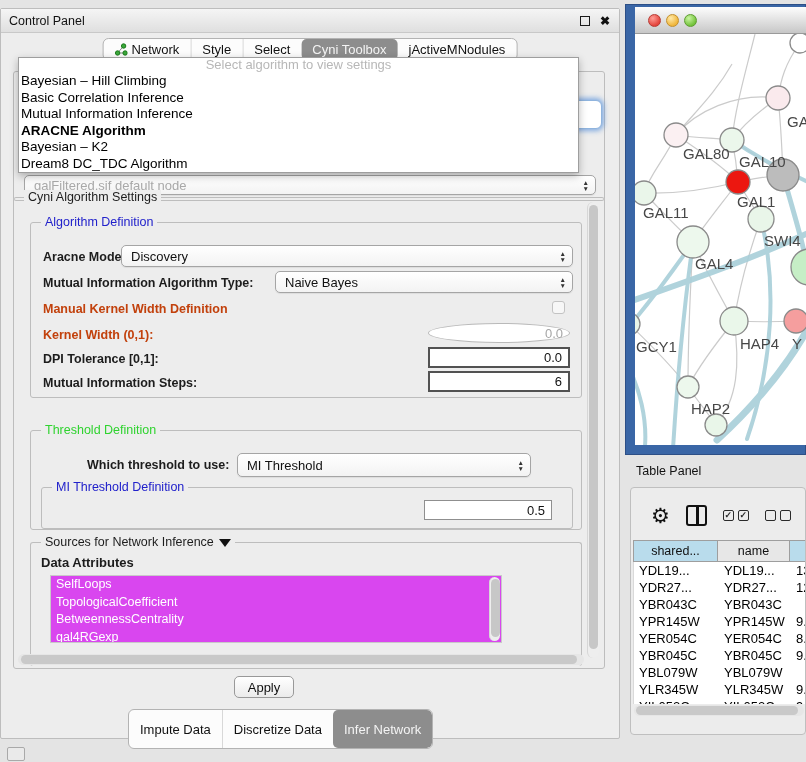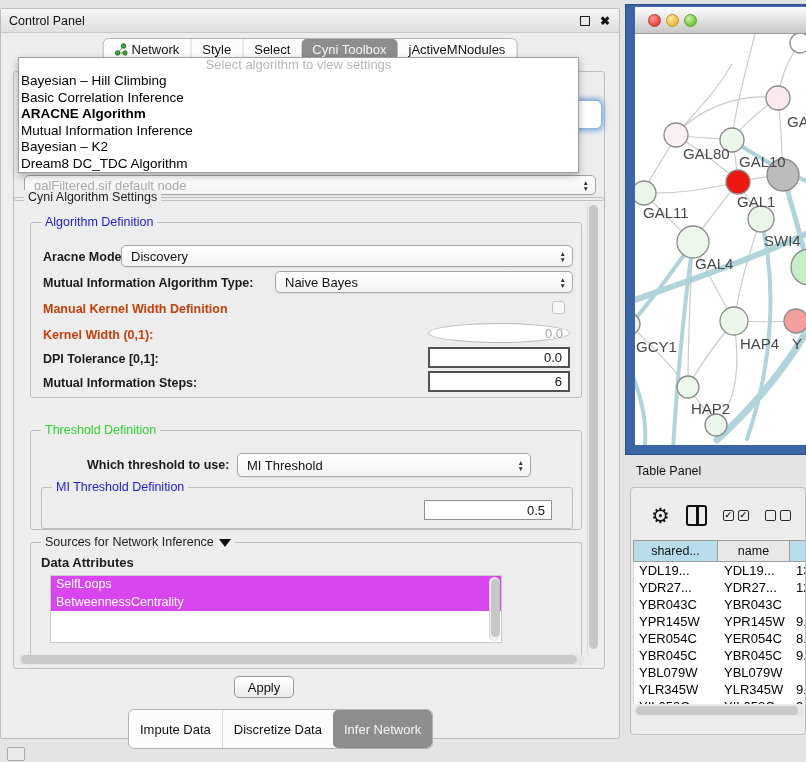--- a/index.html
+++ b/index.html
@@ -171,22 +171,22 @@
     <div class="abs combo ghost" style="left:10px; top:103px; width:572px; height:20px;">
       <span>galFiltered.sif default node</span>
       <span class="arrows"></span>
     </div>
   </div>
 
   <div class="abs popup">
     <div class="popup-placeholder">Select algorithm to view settings</div>
     <div class="popup-item">Bayesian – Hill Climbing</div>
     <div class="popup-item">Basic Correlation Inference</div>
+    <div class="popup-item">Mutual Information Inference</div>
     <div class="popup-item bold">ARACNE Algorithm</div>
-    <div class="popup-item">Mutual Information Inference</div>
     <div class="popup-item">Bayesian – K2</div>
     <div class="popup-item">Dream8 DC_TDC Algorithm</div>
   </div>
 
   <div class="abs grp" style="left:12px; top:188px; width:592px; height:472px;">
     <span class="gtitle">Cyni Algorithm Settings</span>
 
     <div class="abs vtrack" style="left:573px; top:4px; width:12px; height:456px;">
       <div class="vthumb" style="top:3px; height:444px;"></div>
     </div>
@@ -243,21 +243,23 @@
       </div>
     </div>
 
     <div class="abs grp" style="left:16px; top:344px; width:552px; height:124px; border-bottom:none;">
       <span class="gtitle"><span>Sources for Network Inference</span><span class="tri-down"></span></span>
 
       <span class="abs lbl" style="left:10px; top:12px; font-size:13px;">Data Attributes</span>
 
       <div class="abs attr-list" style="left:19px; top:32px; width:452px; height:68px;">
         <div class="attr-item">SelfLoops</div>
+        <div class="attr-item">TopologicalCoefficient</div>
         <div class="attr-item">BetweennessCentrality</div>
+        <div class="attr-item">gal4RGexp</div>
       </div>
       <div class="abs vtrack" style="left:458px; top:34px; width:11px; height:64px;">
         <div class="vthumb" style="top:2px; height:58px;"></div>
       </div>
     </div>
 
     <div class="abs htrack" style="left:4px; top:456px; width:566px; height:11px;">
       <div class="hthumb" style="left:3px; width:556px;"></div>
     </div>
   </div>

